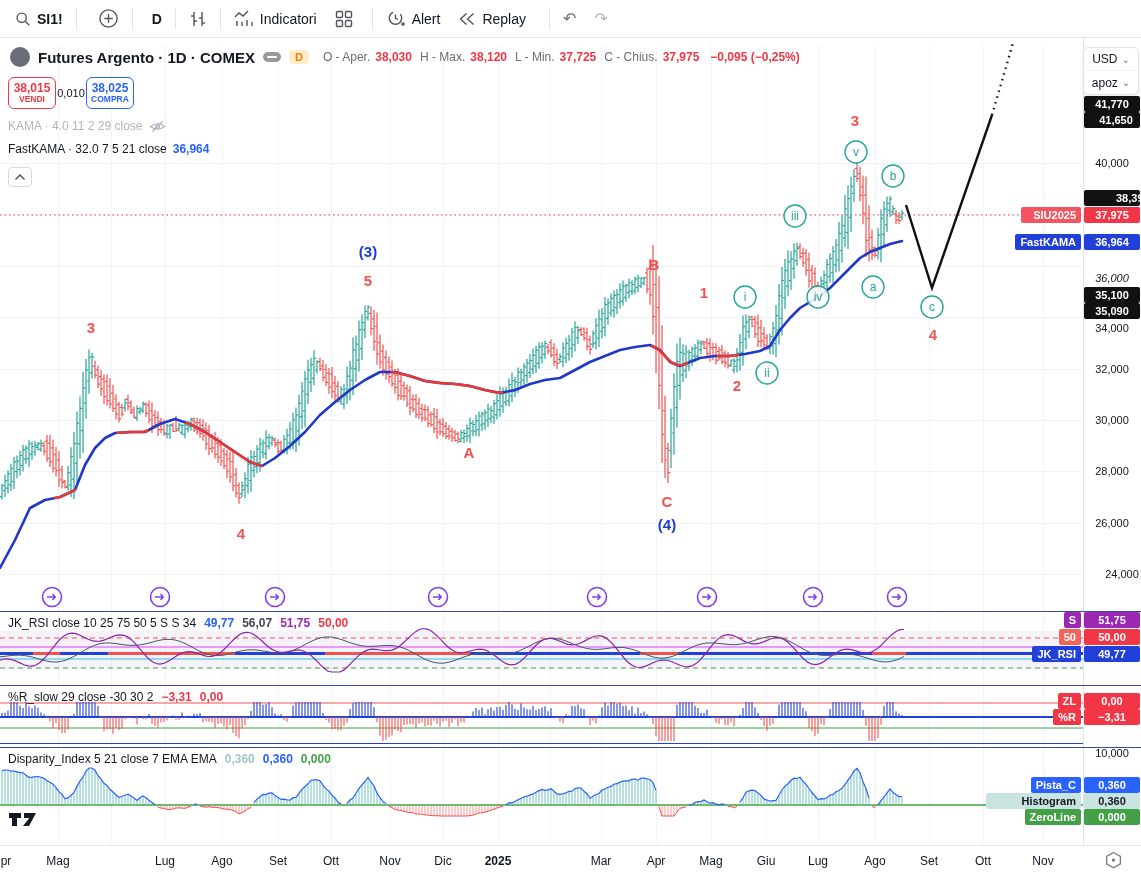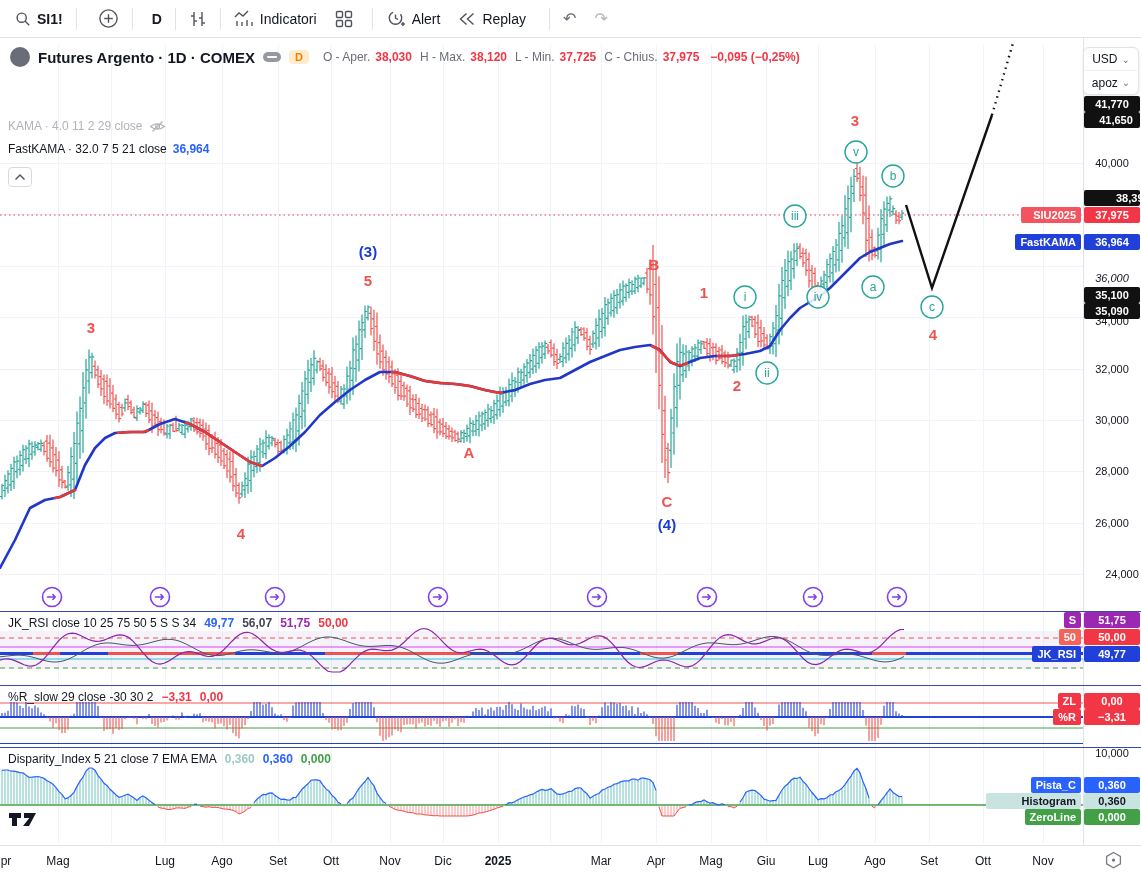--- a/index.html
+++ b/index.html
@@ -1256,20 +1256,31 @@
         <span class="lbl">H - Max.</span>
         <span class="val">38,120</span>
         <span class="lbl">L - Min.</span>
         <span class="val">37,725</span>
         <span class="lbl">C - Chius.</span>
         <span class="val">37,975</span>
       </span>
     <span class="chg">−0,095 (−0,25%)</span>
   </div>
 
+  <div class="trade">
+    <div class="tbox sell">
+      <span class="p">38,015</span>
+      <span class="l">VENDI</span>
+    </div>
+    <span class="spread">0,010</span>
+    <div class="tbox buy">
+      <span class="p">38,025</span>
+      <span class="l">COMPRA</span>
+    </div>
+  </div>
 
   <div class="lg kama">
     <span>KAMA · 4.0 11 2 29 close</span>
     <svg width="17" height="13">
       <path d="M1.5,6.5 Q8.5,1 15.5,6.5 Q8.5,12 1.5,6.5 Z" fill="none" stroke="#b0b3bb" stroke-width="1.2"></path>
       <circle cx="8.5" cy="6.5" r="2" fill="none" stroke="#b0b3bb" stroke-width="1.2"></circle>
       <line x1="3.5" y1="11.5" x2="13.5" y2="1.5" stroke="#b0b3bb" stroke-width="1.2"></line>
     </svg>
   </div>
   <div class="lg fast">
@@ -1303,21 +1314,21 @@
     <span id="disp-values" style="display:flex;gap:8px">
         <span class="indicator-value" style="color: rgb(159, 201, 197);">0,360</span>
         <span class="indicator-value" style="color: rgb(41, 98, 255);">0,360</span>
         <span class="indicator-value" style="color: rgb(67, 160, 71);">0,000</span>
       </span>
   </div>
 
   <div class="axis-overlay" id="axis-labels">
       <div class="ax-plain" style="top: 117px;">40,000</div>
       <div class="ax-plain" style="top: 232px; font-style: italic;">36,000</div>
-      <div class="ax-plain" style="top: 275px;">34,000</div>
+      <div class="ax-plain" style="top: 282px;">34,000</div>
       <div class="ax-plain" style="top: 323px;">32,000</div>
       <div class="ax-plain" style="top: 374px;">30,000</div>
       <div class="ax-plain" style="top: 425px;">28,000</div>
       <div class="ax-plain" style="top: 477px;">26,000</div>
       <div class="ax-plain" style="top: 528px; padding-left: 20px;">24,000</div>
       <div class="ax-plain" style="top: 707px;">10,000</div>
       <div class="ax-badge" style="top: 58px; background: rgb(17, 17, 17); color: rgb(255, 255, 255);">41,770</div>
       <div class="ax-badge" style="top: 74px; background: rgb(17, 17, 17); color: rgb(255, 255, 255); padding-left: 8px;">41,650</div>
       <div class="ax-badge" style="top: 152px; background: rgb(17, 17, 17); color: rgb(255, 255, 255); padding-left: 32px;">38,390</div>
       <div class="ax-badge" style="top: 169px; background: rgb(242, 54, 69); color: rgb(255, 255, 255);">37,975</div>

